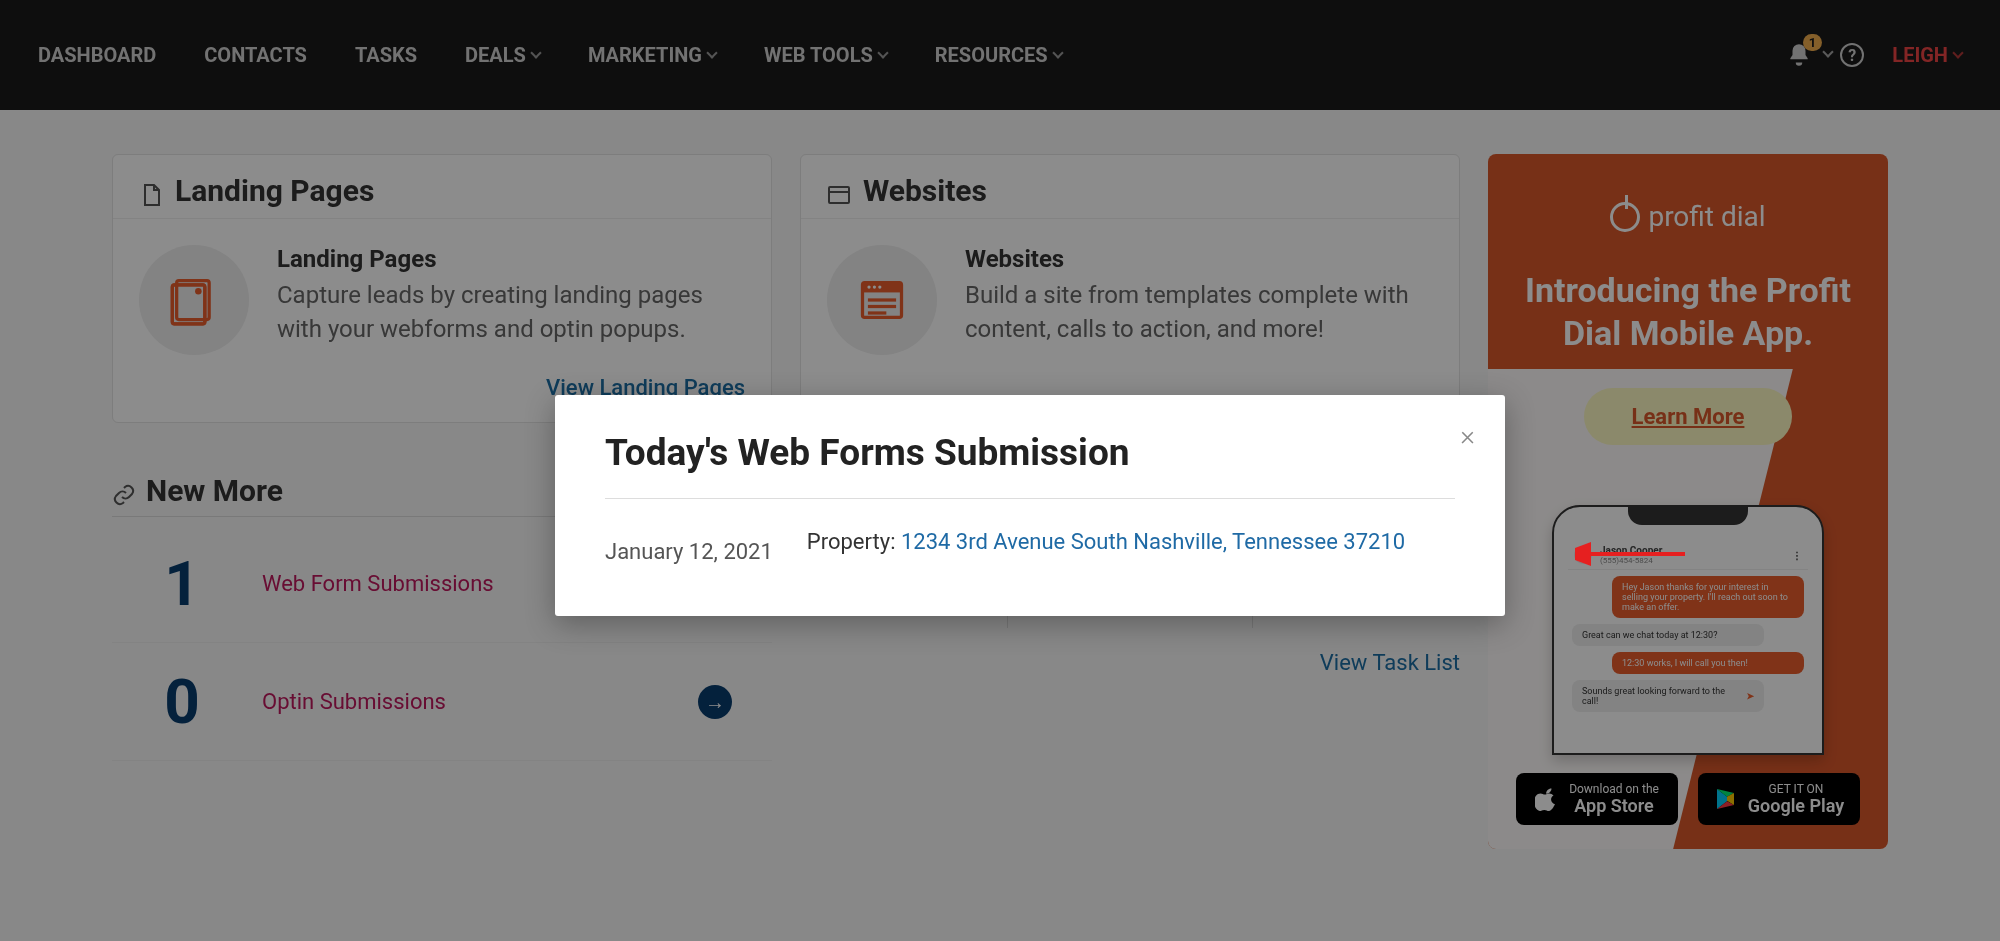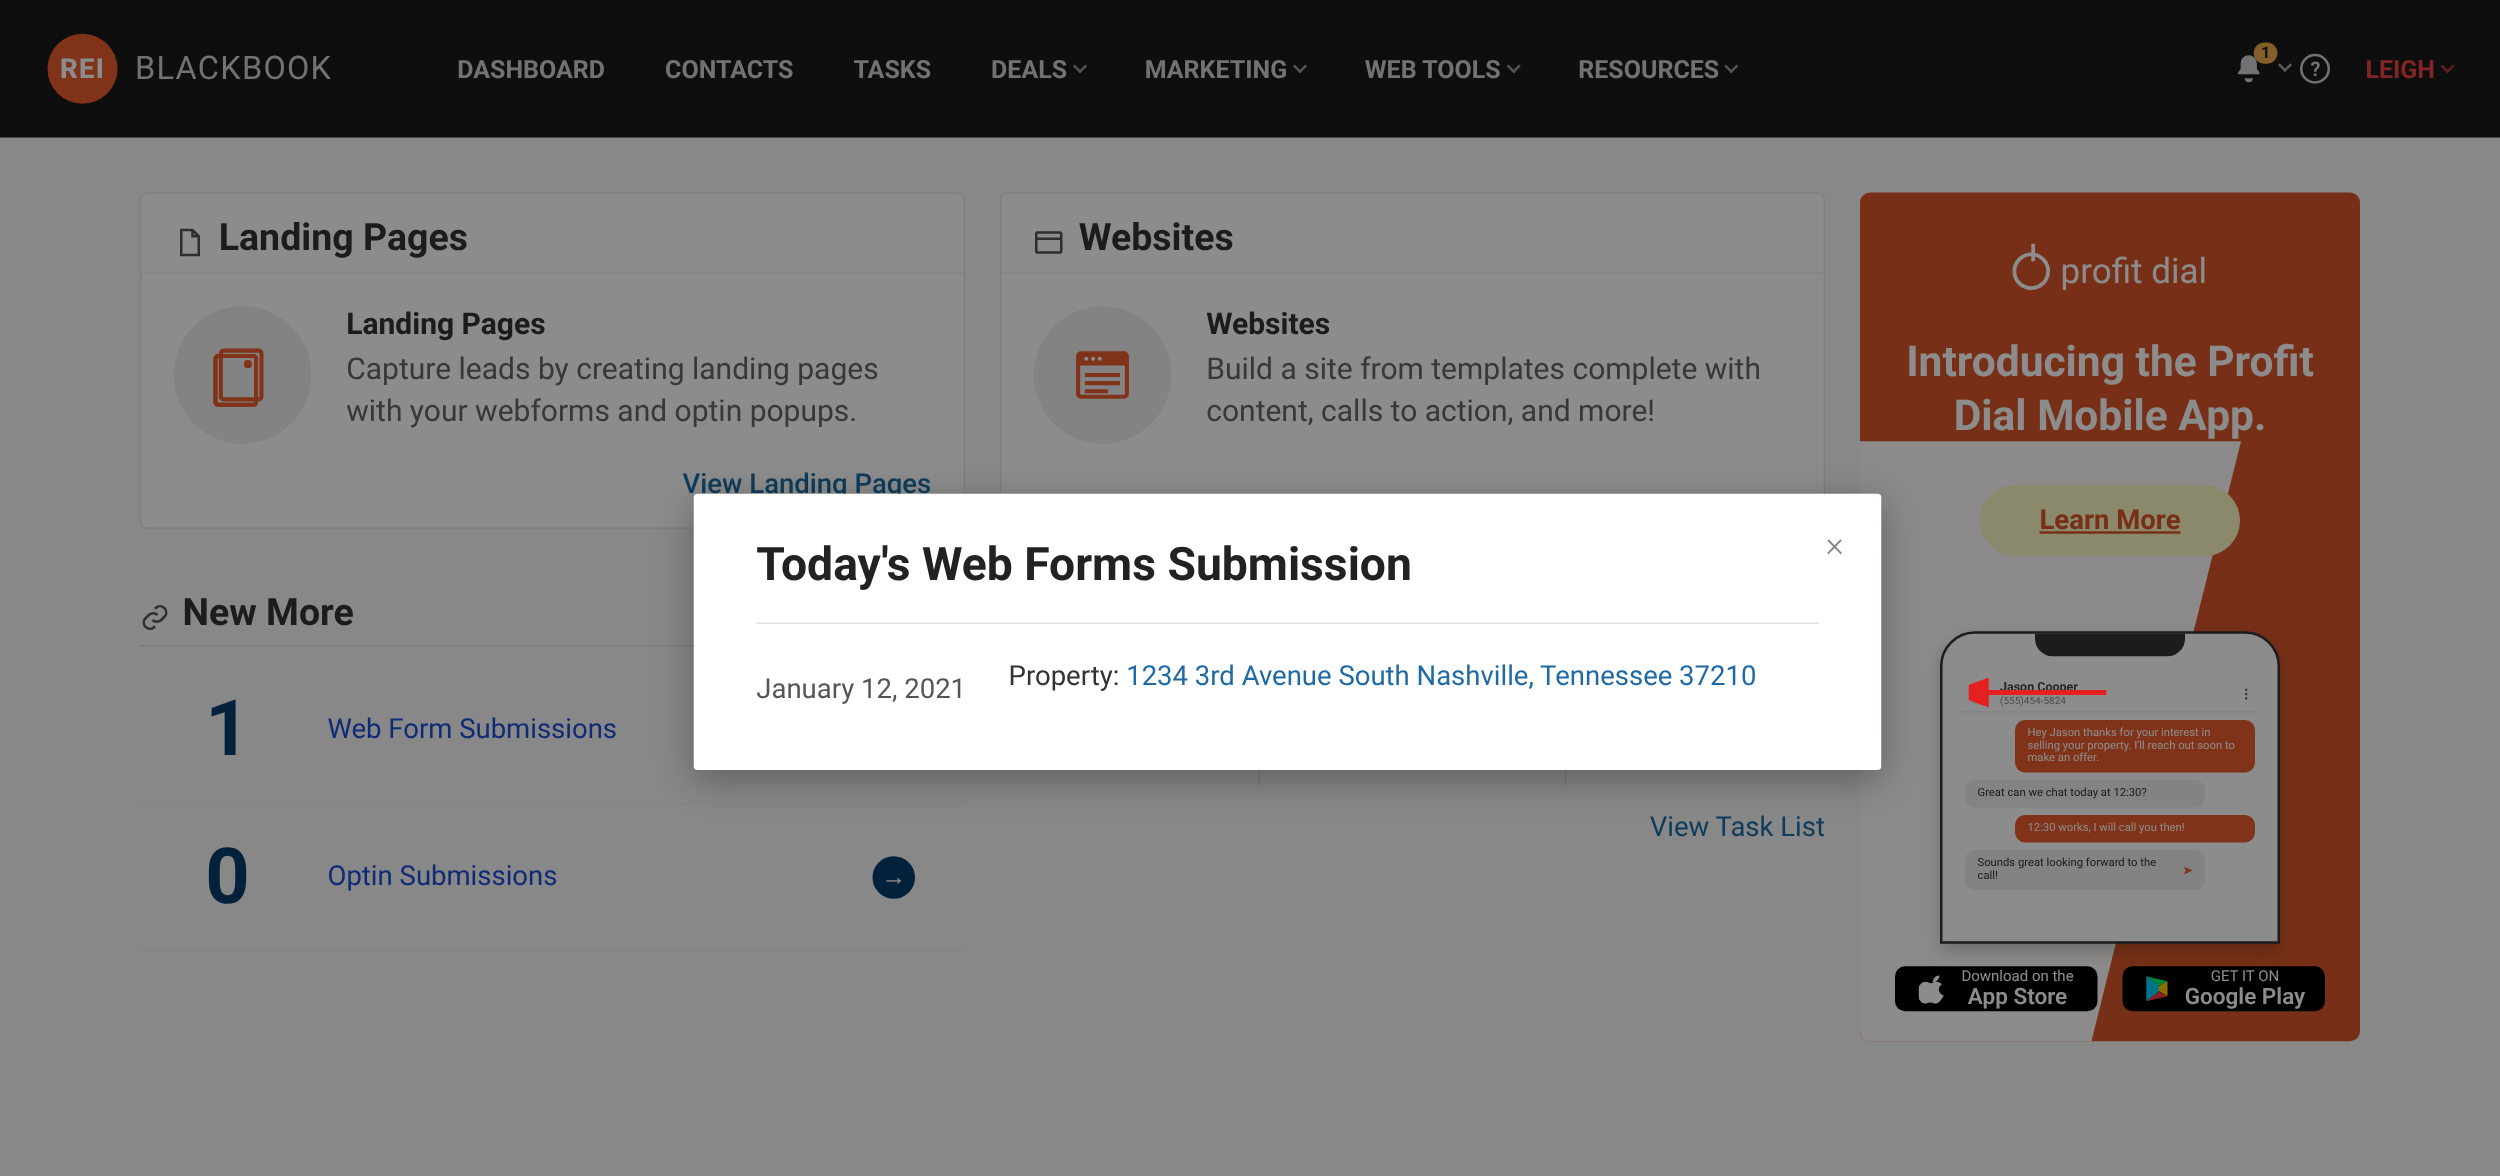--- a/index.html
+++ b/index.html
@@ -156,21 +156,21 @@
   }
   .leads-row { display: flex; gap: 28px; }
   .leads-left, .leads-right { flex: 1; }
   .stat-row {
     display: flex; align-items: center; gap: 50px;
     padding: 22px 40px;
     border-bottom: 1px solid #eee;
     position: relative;
   }
   .stat-num { font-size: 62px; font-weight: 700; color: #083c6e; min-width: 60px; text-align: center; }
-  .stat-label { font-size: 22px; color: #1d4ed8; }
+  .stat-label { font-size: 22px; color: #be185d; }
   .stat-arrow {
     position: absolute; right: 40px; top: 50%; transform: translateY(-50%);
     width: 34px; height: 34px; border-radius: 50%; background: #083c6e;
     display:flex; align-items:center; justify-content:center;
   }
   .stat-arrow span { color:#fff; font-size:20px; font-weight:700; }
   .tasks-3 {
     display: flex; justify-content: space-around;
     padding: 30px 0 8px 0;
   }
@@ -234,21 +234,21 @@
   }
   .phone .row{ display:flex; align-items:center; gap:8px; padding:4px 6px; border-bottom:1px solid #eee;}
   .phone .av{ width:18px;height:18px;border-radius:50%;background:#eee;}
   .phone .dots{ margin-left:auto; font-weight:700;}
   .bubble{ border-radius:8px; padding:6px 10px; margin:6px 4px; font-size:9px; max-width:80%;}
   .b-orange{ background:#e95d2c; color:#fff; margin-left:auto;}
   .b-grey{ background:#eee; color:#333; }
   .store-row{ display:flex; gap:20px; justify-content:center; margin-top:18px;}
   .store{
     background:#000; color:#fff; border-radius:8px;
-    width:170px; height:36px;
+    width:170px; height:52px;
     display:flex; align-items:center; justify-content:center; gap:10px;
     font-size:12px; line-height:1.1; cursor:pointer;
   }
   .store .big{ font-size:18px; font-weight:600; }
   .store svg{ width:24px; height:24px; fill:#fff;}
 
   
   .overlay {
     position:absolute; inset:0;
     background: rgba(0,0,0,.45);
@@ -298,24 +298,20 @@
 
   
   .big-svg{ width:52px; height:52px; }
   .big-svg rect,.big-svg line{ stroke:#e95d2c; fill:none; stroke-width:3;}
   .big-svg .fillc{ fill:#e95d2c; stroke:none;}
 </style>
 </head>
 <body>
 
 <div class="topbar">
-  <div class="logo">
-    <div class="logo-circle">REI</div>
-    <div class="logo-text">BLACKBOOK</div>
-  </div>
   <div class="nav">
     <div class="nav-item">DASHBOARD</div>
     <div class="nav-item">CONTACTS</div>
     <div class="nav-item">TASKS</div>
     <div class="nav-item">
         <span>DEALS</span>
         <span class="chev"></span>
       </div>
     <div class="nav-item">
         <span>MARKETING</span>

